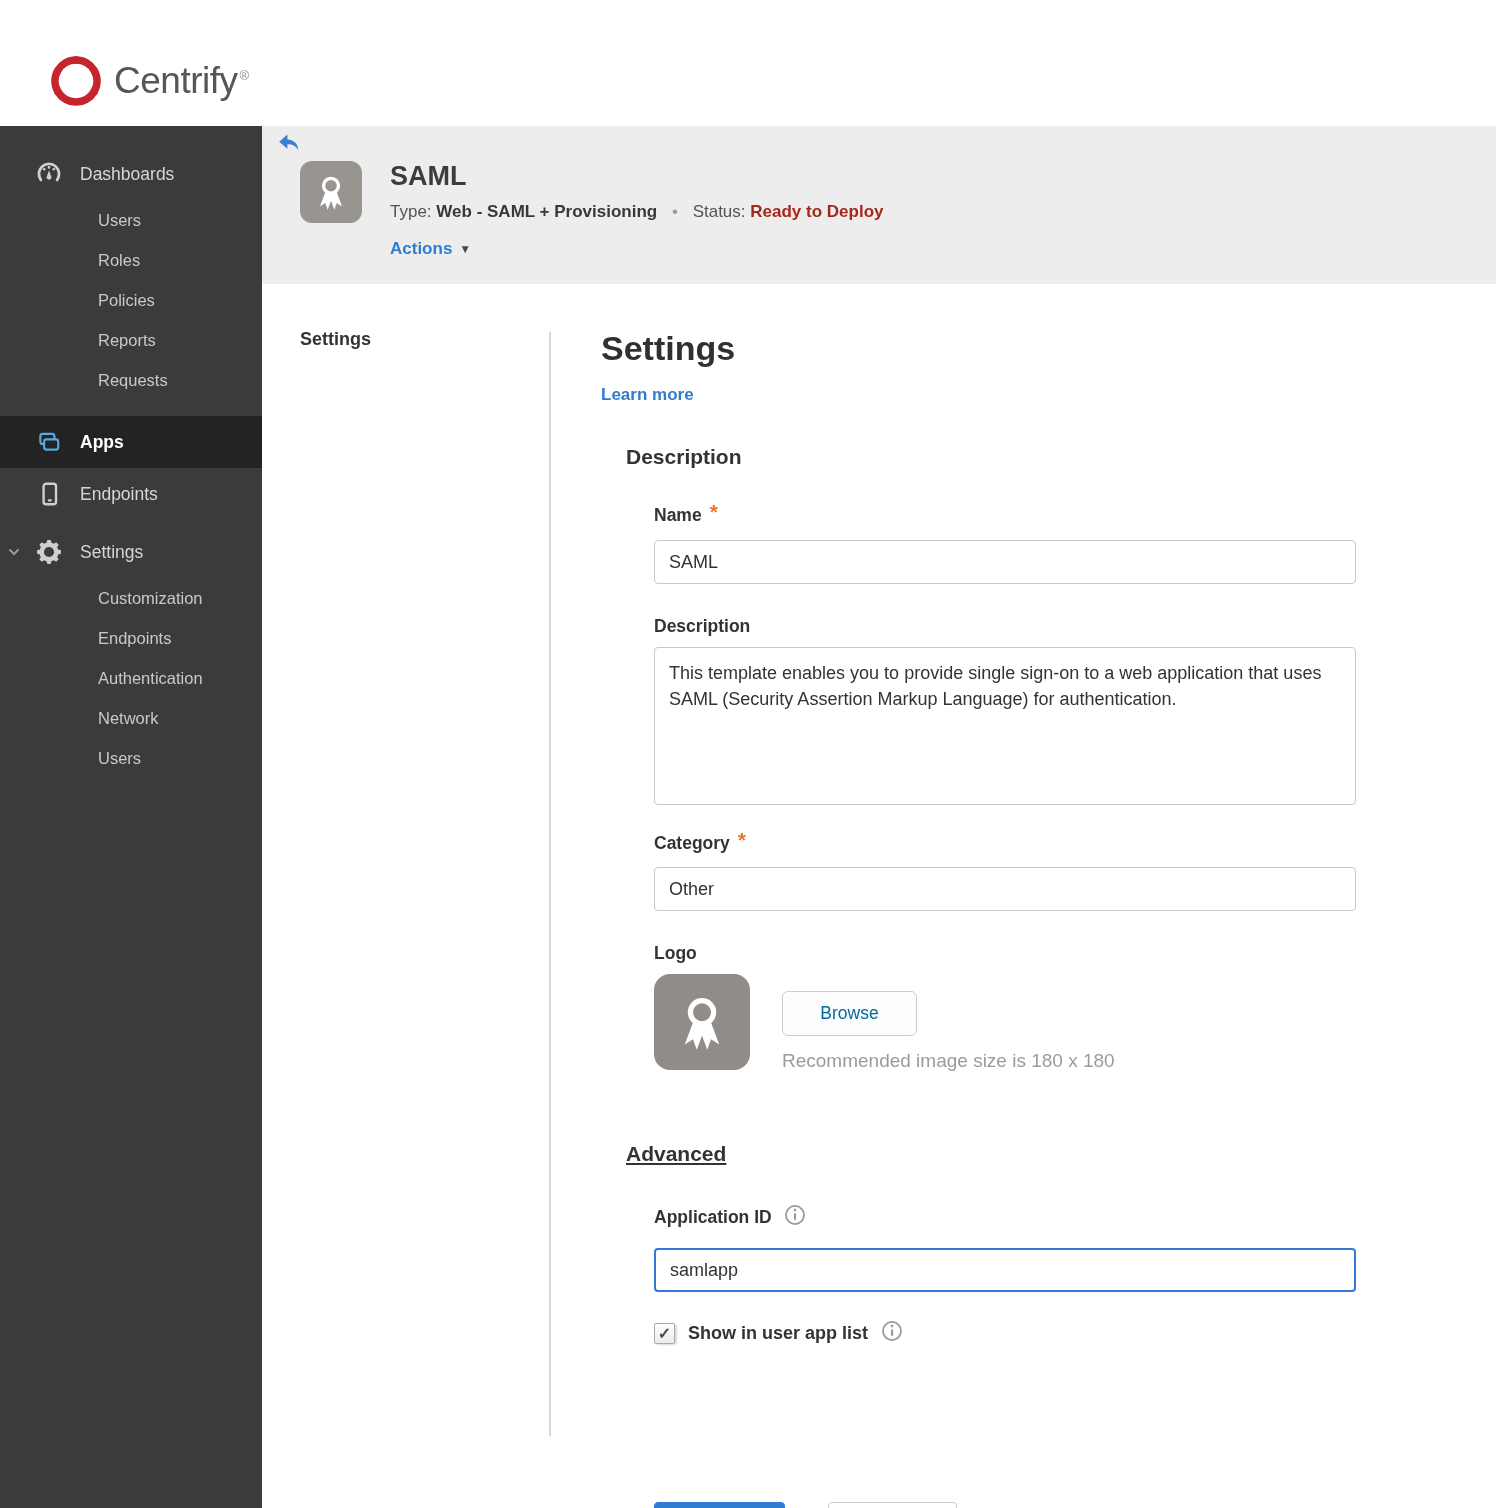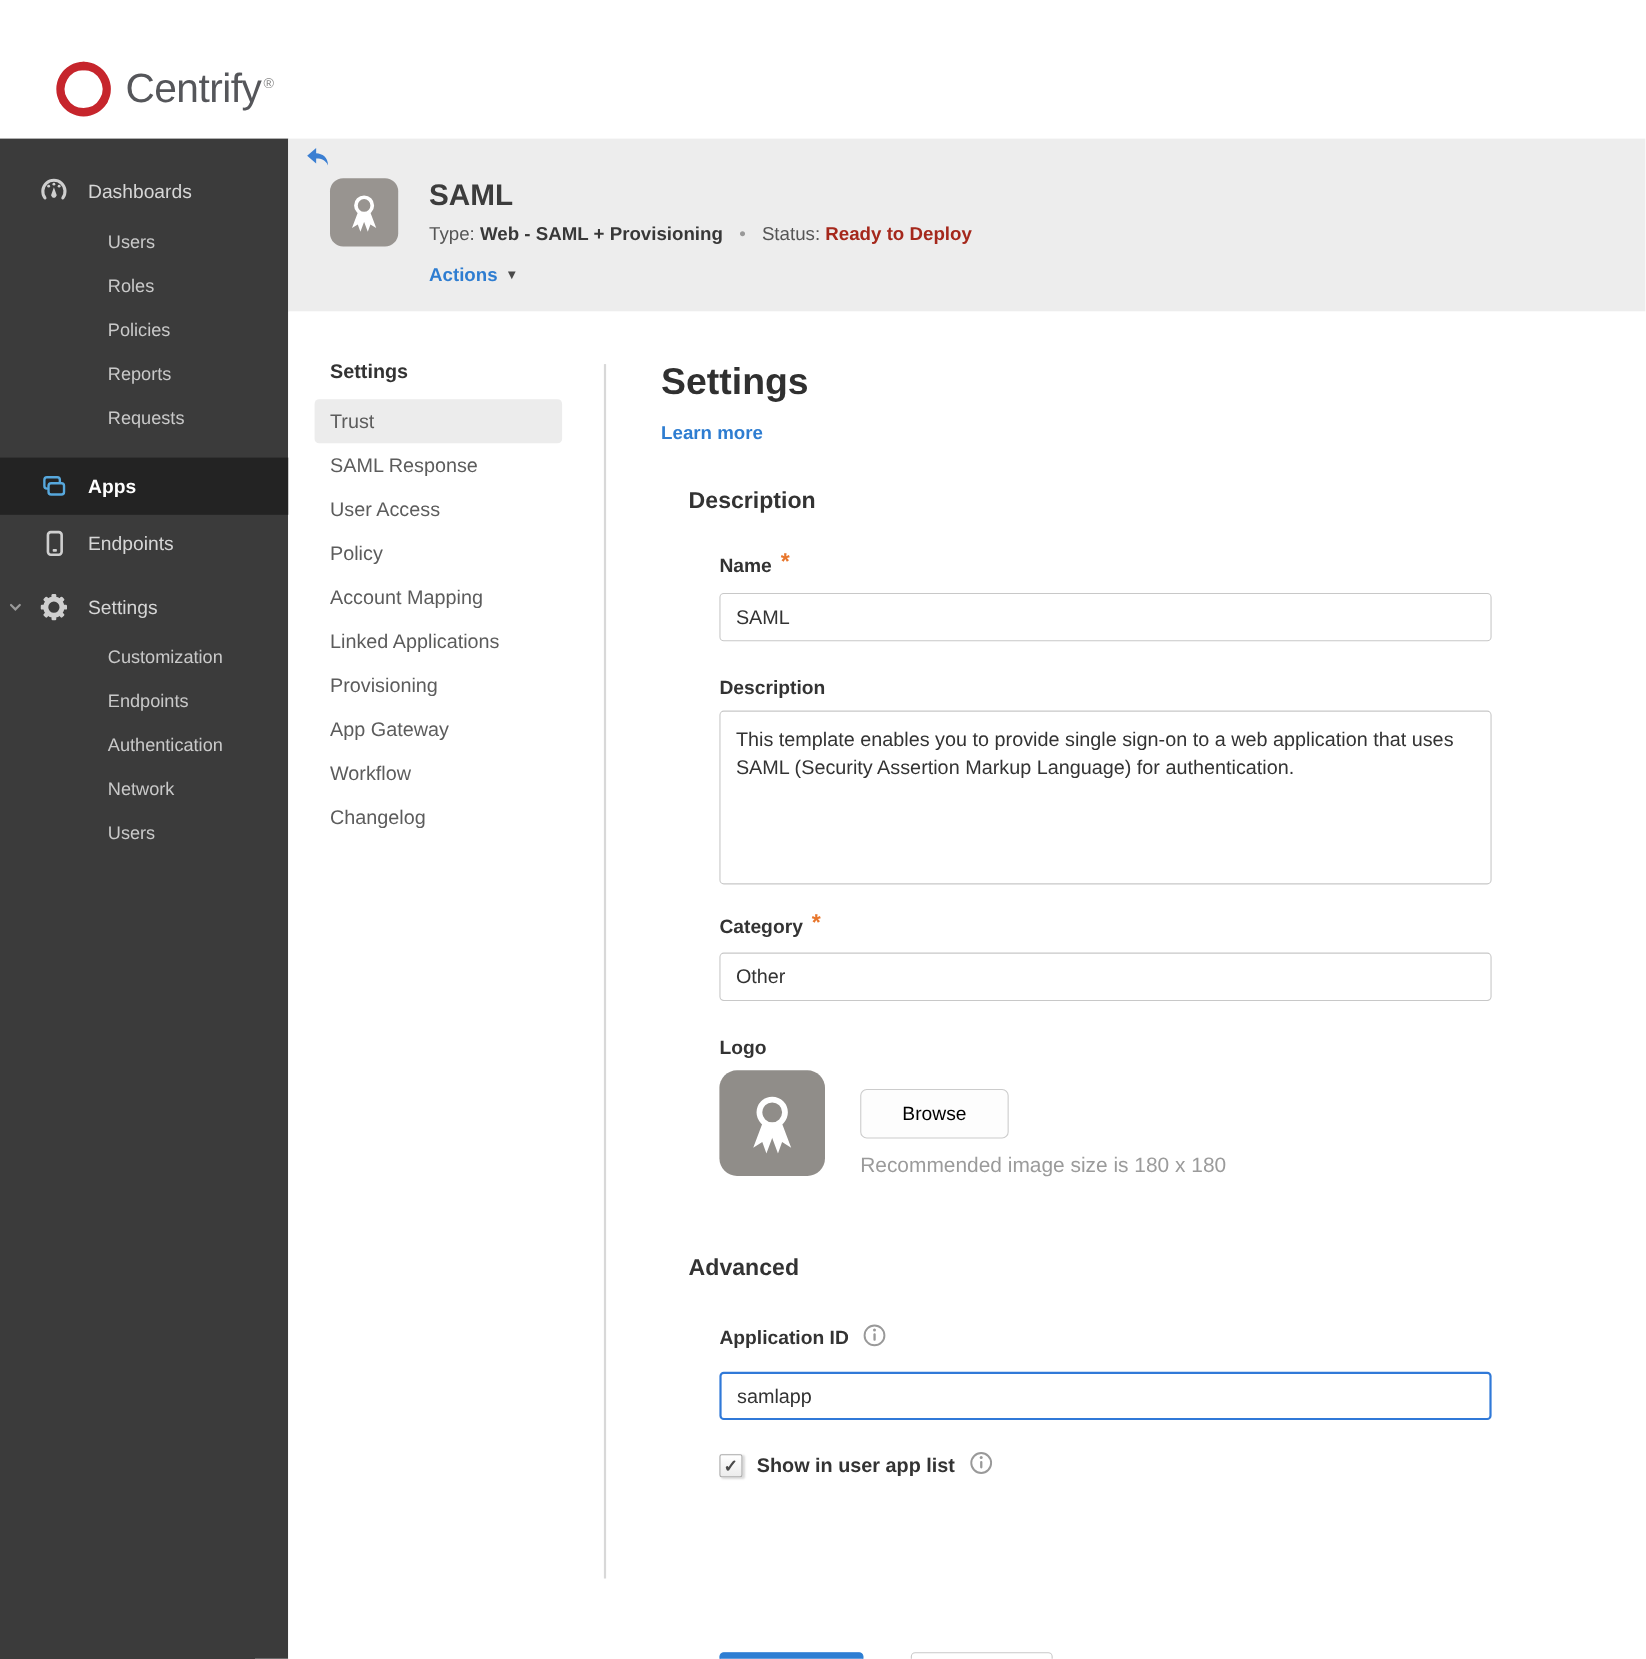--- a/index.html
+++ b/index.html
@@ -49,35 +49,35 @@
   .sn-header { font-size:18px; font-weight:bold; color:#333; padding-left:14px; }
   .sn-list { margin-top:14px; }
   .sn-item { height:40px; line-height:40px; padding-left:14px; width:225px;
              font-size:18px; color:#5c5c5c; cursor:pointer; border-radius:4px; }
   .sn-item.active { background:#ececec; }
   .v-divider { width:2px; background:#d8d8d8; margin-top:48px; height:1104px; flex:none; }
   .main { flex:1; padding:45px 0 0 50px; }
   .main-title { font-size:34px; font-weight:bold; color:#303030; }
   .learn-more { display:inline-block; margin-top:17px; font-size:17px; font-weight:bold; color:#2e7dd1; cursor:pointer; }
   .section-h { margin:40px 0 0 25px; font-size:21px; font-weight:bold; color:#333; }
-  .section-h.advanced { margin-top:70px; }
+  .section-h.advanced { margin-top:70px;text-decoration:underline; }
   .fields { margin-left:53px; width:702px; }
   .f-label { margin-top:36px; font-size:17.5px; font-weight:bold; color:#333; display:flex; align-items:flex-start; gap:8px;}
   .req { color:#e8762c; font-size:21px; line-height:14px; font-weight:bold; }
   .f-input { display:block; margin-top:14px; width:702px; height:44px; border:1px solid #c8c8c8;
              border-radius:4px; padding:0 14px; font-size:18px; color:#333;
              font-family:"Liberation Sans", sans-serif; background:#fff; outline:none; }
   .f-input.focused { border:2px solid #3079d8; }
   .f-textarea { display:block; margin-top:10px; width:702px; height:158px; border:1px solid #c8c8c8;
                 border-radius:4px; padding:12px 14px; font-size:18px; color:#333; line-height:1.45;
                 font-family:"Liberation Sans", sans-serif; resize:none; outline:none; }
   .logo-row { margin-top:10px; display:flex; align-items:flex-start; }
   .logo-right { margin-left:32px; }
   .browse-btn { min-width:135px; height:45px; padding:0 30px; background:#fdfdfd; border:1px solid #ccc;
-                border-radius:6px; font-size:17.5px; color:#000000; cursor:pointer;
+                border-radius:6px; font-size:17.5px; color:#0369a1; cursor:pointer;
                 font-family:"Liberation Sans", sans-serif; margin-top:17px;}
   .logo-hint { margin-top:14px; font-size:19px; color:#9b9b9b; }
   .label-info { display:inline-flex; align-items:center; gap:12px; }
   .check-row { margin-top:28px; display:flex; align-items:center; gap:13px; }
   .checkbox { width:21px; height:21px; border:1px solid #a8a8a8; border-radius:2px;
               background:linear-gradient(#ffffff,#ececec); box-shadow:2px 1px 2px rgba(0,0,0,0.15);
               display:flex; align-items:center; justify-content:center;
               font-size:16px; font-weight:bold; color:#4a4a4a; cursor:pointer; }
   .check-label { font-size:18px; font-weight:bold; color:#333; }
   .footer-row { margin-top:156px; display:flex; gap:15px; }
@@ -220,32 +220,20 @@
             <span class="actions-caret">▼</span>
           </div>
         </div>
       </div>
     </div>
 
     <div class="content-body">
 
       <div class="subnav">
         <div class="sn-header">Settings</div>
-        <div class="sn-list">
-          <div class="sn-item active">Trust</div>
-          <div class="sn-item">SAML Response</div>
-          <div class="sn-item">User Access</div>
-          <div class="sn-item">Policy</div>
-          <div class="sn-item">Account Mapping</div>
-          <div class="sn-item">Linked Applications</div>
-          <div class="sn-item">Provisioning</div>
-          <div class="sn-item">App Gateway</div>
-          <div class="sn-item">Workflow</div>
-          <div class="sn-item">Changelog</div>
-        </div>
       </div>
       <div class="v-divider"></div>
 
       <div class="main">
         <div class="main-title">Settings</div>
         <span class="learn-more">Learn more</span>
 
         <div class="section-h">Description</div>
         <div class="fields">
           <div class="f-label">

